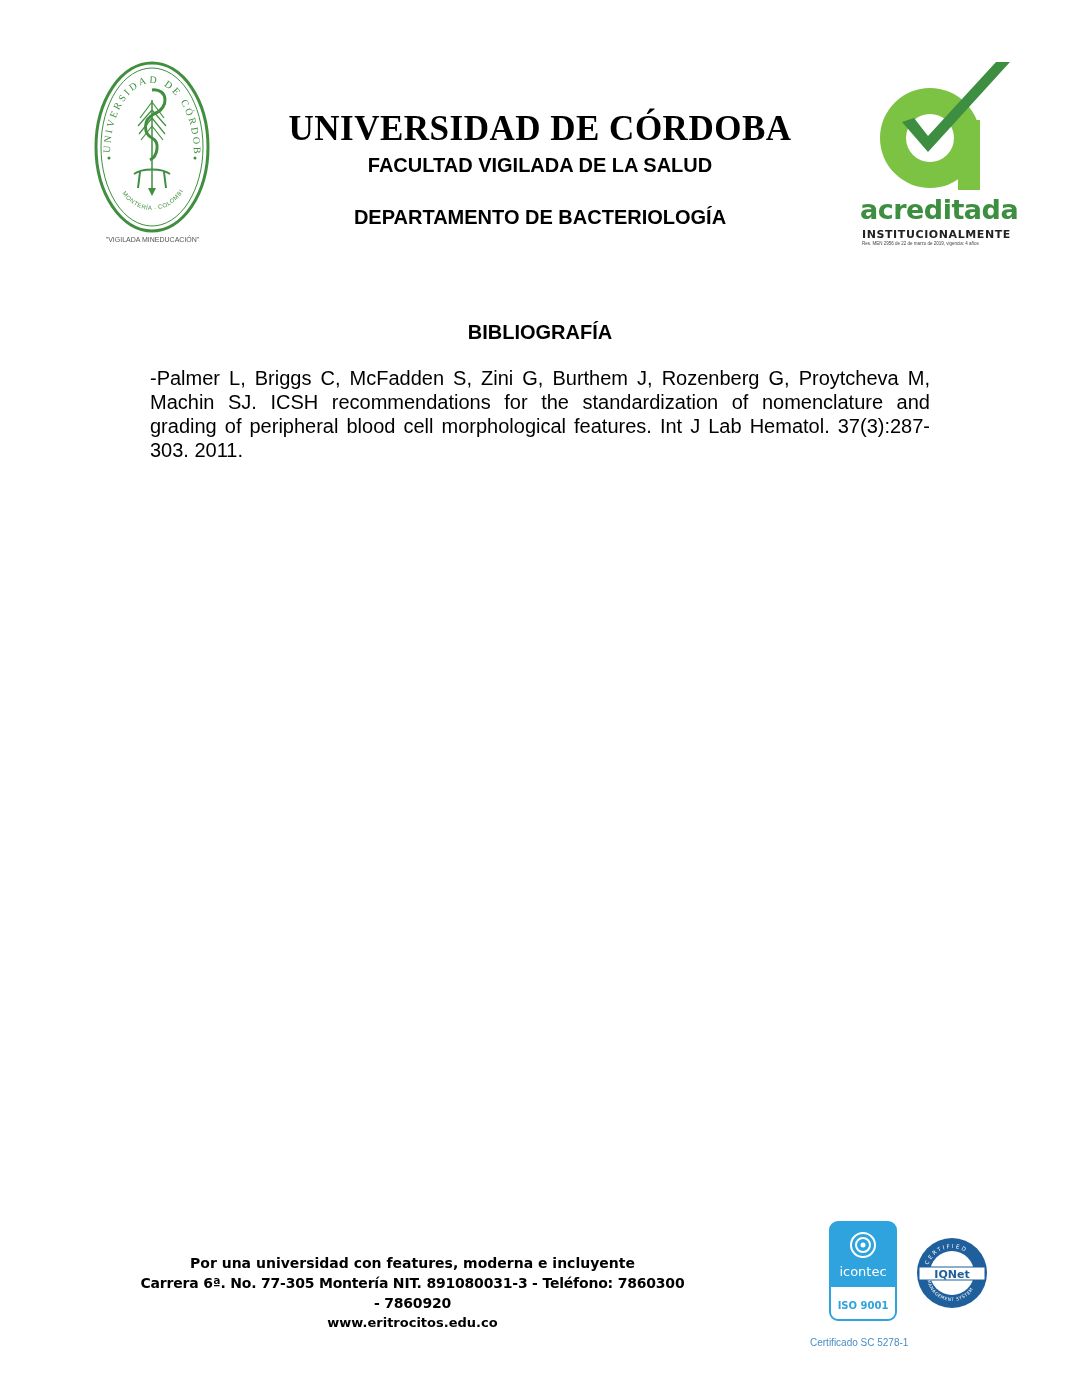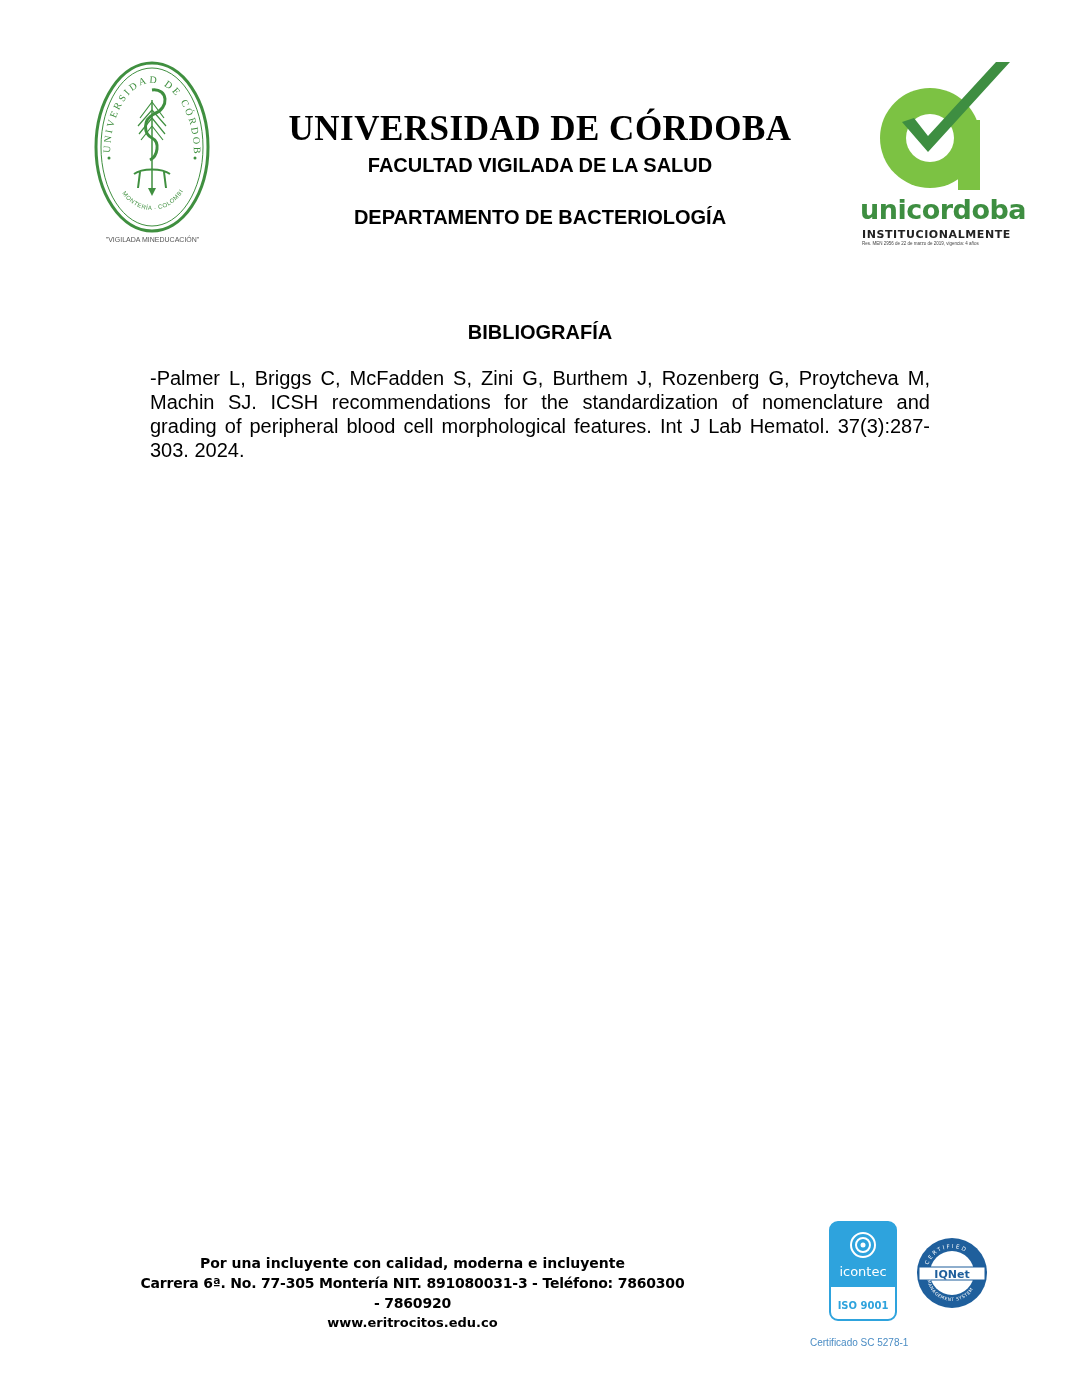--- a/index.html
+++ b/index.html
@@ -70,31 +70,31 @@
 </div>
 
 <div class="abs acred">
   <svg width="160" height="140" viewBox="0 0 160 140">
     <circle cx="72" cy="78" r="50" fill="#7cc243"></circle>
     <circle cx="72" cy="78" r="24" fill="#ffffff"></circle>
     <rect x="100" y="60" width="22" height="70" fill="#7cc243"></rect>
     <path d="M44 62 L70 92 L152 2 L138 2 L70 76 L56 58 Z" fill="#3e8e41"></path>
   </svg>
 </div>
-<div class="abs acred-word">unicordoba</div>
+<div class="abs acred-word">acreditada</div>
 <div class="abs acred-inst">INSTITUCIONALMENTE</div>
 <div class="abs acred-res">Res. MEN 2956 de 22 de marzo de 2019, vigencia: 4 años</div>
 
 <div class="abs content">
   <p class="heading">BIBLIOGRAFÍA</p>
-  <p class="ref">-Palmer L, Briggs C, McFadden S, Zini G, Burthem J, Rozenberg G, Proytcheva M, Machin SJ. ICSH recommendations for the standardization of nomenclature and grading of peripheral blood cell morphological features. Int J Lab Hematol. 37(3):287-303. 2024.</p>
+  <p class="ref">-Palmer L, Briggs C, McFadden S, Zini G, Burthem J, Rozenberg G, Proytcheva M, Machin SJ. ICSH recommendations for the standardization of nomenclature and grading of peripheral blood cell morphological features. Int J Lab Hematol. 37(3):287-303. 2011.</p>
 </div>
 
 <div class="abs footer">
-  <div class="slogan">Por una incluyente con calidad, moderna e incluyente</div>
+  <div class="slogan">Por una universidad con features, moderna e incluyente</div>
   <div class="address">Carrera 6ª. No. 77-305 Montería NIT. 891080031-3 - Teléfono: 7860300 - 7860920</div>
   <div class="website">www.eritrocitos.edu.co</div>
 </div>
 
 <div class="abs icontec">
   <svg width="68" height="100" viewBox="0 0 68 100">
     <rect x="1" y="1" width="66" height="98" rx="8" fill="#ffffff" stroke="#2ea3dd" stroke-width="2"></rect>
     <path d="M1 9 A8 8 0 0 1 9 1 L59 1 A8 8 0 0 1 67 9 L67 66 L1 66 Z" fill="#2ea3dd"></path>
     <circle cx="34" cy="24" r="12" fill="none" stroke="#fff" stroke-width="2"></circle>
     <circle cx="34" cy="24" r="7" fill="none" stroke="#fff" stroke-width="2"></circle>

